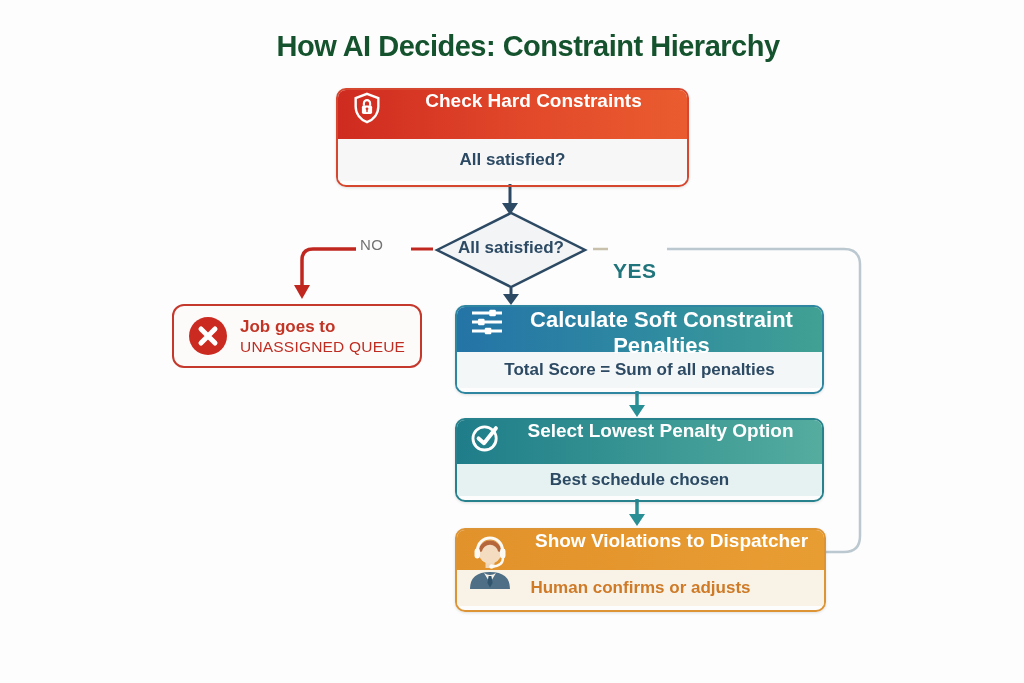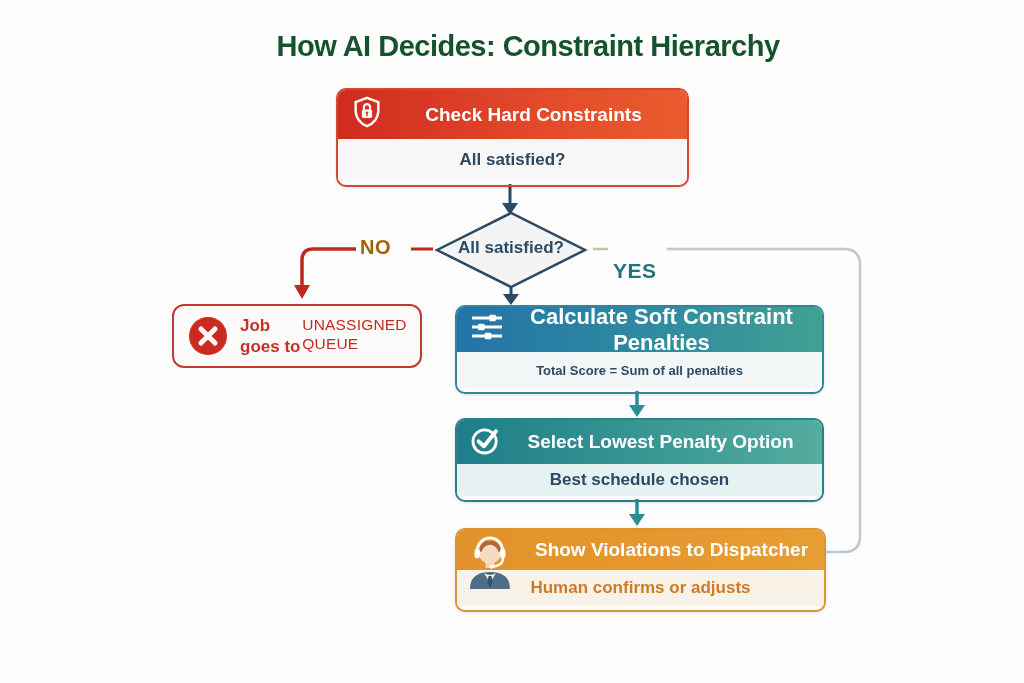--- a/index.html
+++ b/index.html
@@ -10,65 +10,65 @@
   }
   .stage { position:absolute; inset:0; }
   .page-title {
     position:absolute; left:16px; top:30px; width:1024px; text-align:center;
     font-size:29px; font-weight:bold; color:#14532d; letter-spacing:-0.5px;
   }
   svg.connectors { position:absolute; left:0; top:0; z-index:1; }
 
   .box { position:absolute; z-index:2; border-radius:10px; overflow:hidden;
          box-shadow:0 1px 3px rgba(0,0,0,0.12); }
-  .box-header { display:flex; align-items:center; gap:8px; padding:0 12px;
+  .box-header { display:flex; align-items:flex-start; gap:8px; padding:0 12px;
                 color:#ffffff; font-weight:bold; }
   .box-header .hdr-label { flex:1; text-align:center; }
   .box-body { display:flex; align-items:center; justify-content:center;
               font-weight:bold; color:#2c4a63; }
 
   
   .box-check { left:336px; top:88px; width:349px; height:95px; border:2px solid #d5472f; }
   .box-check .box-header { height:49px; font-size:19px;
      background:linear-gradient(90deg,#cf2b20 0%,#e2492a 55%,#ea5c2f 100%); }
   .box-check .box-body { height:42px; background:#f7f7f8; font-size:17px; }
 
   
   .box-unassigned { left:172px; top:304px; width:250px; height:64px;
      border:2px solid #c4392c; border-radius:12px; background:#fdfbfa;
      display:flex; align-items:center; gap:12px; padding:0 10px 0 14px;
      box-sizing:border-box; z-index:2; position:absolute; }
-  .box-unassigned .txt { display:flex; flex-direction:row; line-height:1.25; }
+  .box-unassigned .txt { display:flex; flex-direction:column; line-height:1.25; }
   .box-unassigned .l1 { color:#c23425; font-weight:bold; font-size:17px; }
   .box-unassigned .l2 { color:#bf2d22; font-weight:normal; font-size:15.5px; letter-spacing:0.2px; }
 
   
   .box-calculate { left:455px; top:305px; width:365px; height:85px; border:2px solid #2f86a0; }
   .box-calculate .box-header { height:45px; font-size:22px;
      background:linear-gradient(90deg,#2474a7 0%,#2f8ba0 55%,#41a193 100%); }
-  .box-calculate .box-body { height:36px; background:#f4f7f7; font-size:13px; }
+  .box-calculate .box-body { height:36px; background:#f4f7f7; font-size:17px; }
 
   
   .box-select { left:455px; top:418px; width:365px; height:80px; border:2px solid #27828d; }
   .box-select .box-header { height:44px; font-size:19px;
      background:linear-gradient(90deg,#1e7d89 0%,#3d9a95 60%,#55ac9f 100%); }
   .box-select .box-body { height:32px; background:#e6f2f1; font-size:17px; }
 
   
   .box-show { left:455px; top:528px; width:367px; height:80px; border:2px solid #dd9434; }
   .box-show .box-header { height:40px; font-size:19px; padding-left:74px;
      background:linear-gradient(90deg,#e2922a 0%,#e89d33 100%); }
   .box-show .box-body { height:36px; background:#f9f2e6; font-size:17px; color:#ce7a27; }
   .dispatcher-wrap { position:absolute; left:458px; top:531px; width:64px; height:62px; z-index:3; }
 
   
   .diamond-label { position:absolute; left:436px; top:238px; width:150px; text-align:center;
      font-size:17px; font-weight:bold; color:#2c4a63; z-index:2; }
-  .branch-no { position:absolute; left:360px; top:236px; font-size:20px; font-weight:bold;
-     color:#a16207; z-index:2; letter-spacing:0.5px; }
+  .branch-no { position:absolute; left:360px; top:236px; font-size:15px; font-weight:normal;
+     color:#737373; z-index:2; letter-spacing:0.5px; }
   .branch-yes { position:absolute; left:613px; top:235px; font-size:21px; font-weight:bold;
      color:#20747c; z-index:2; letter-spacing:0.5px;margin-top:24px; }
 </style>
 </head>
 <body>
 
 <div class="stage">
 
   <div class="page-title">How AI Decides: Constraint Hierarchy</div>
 

